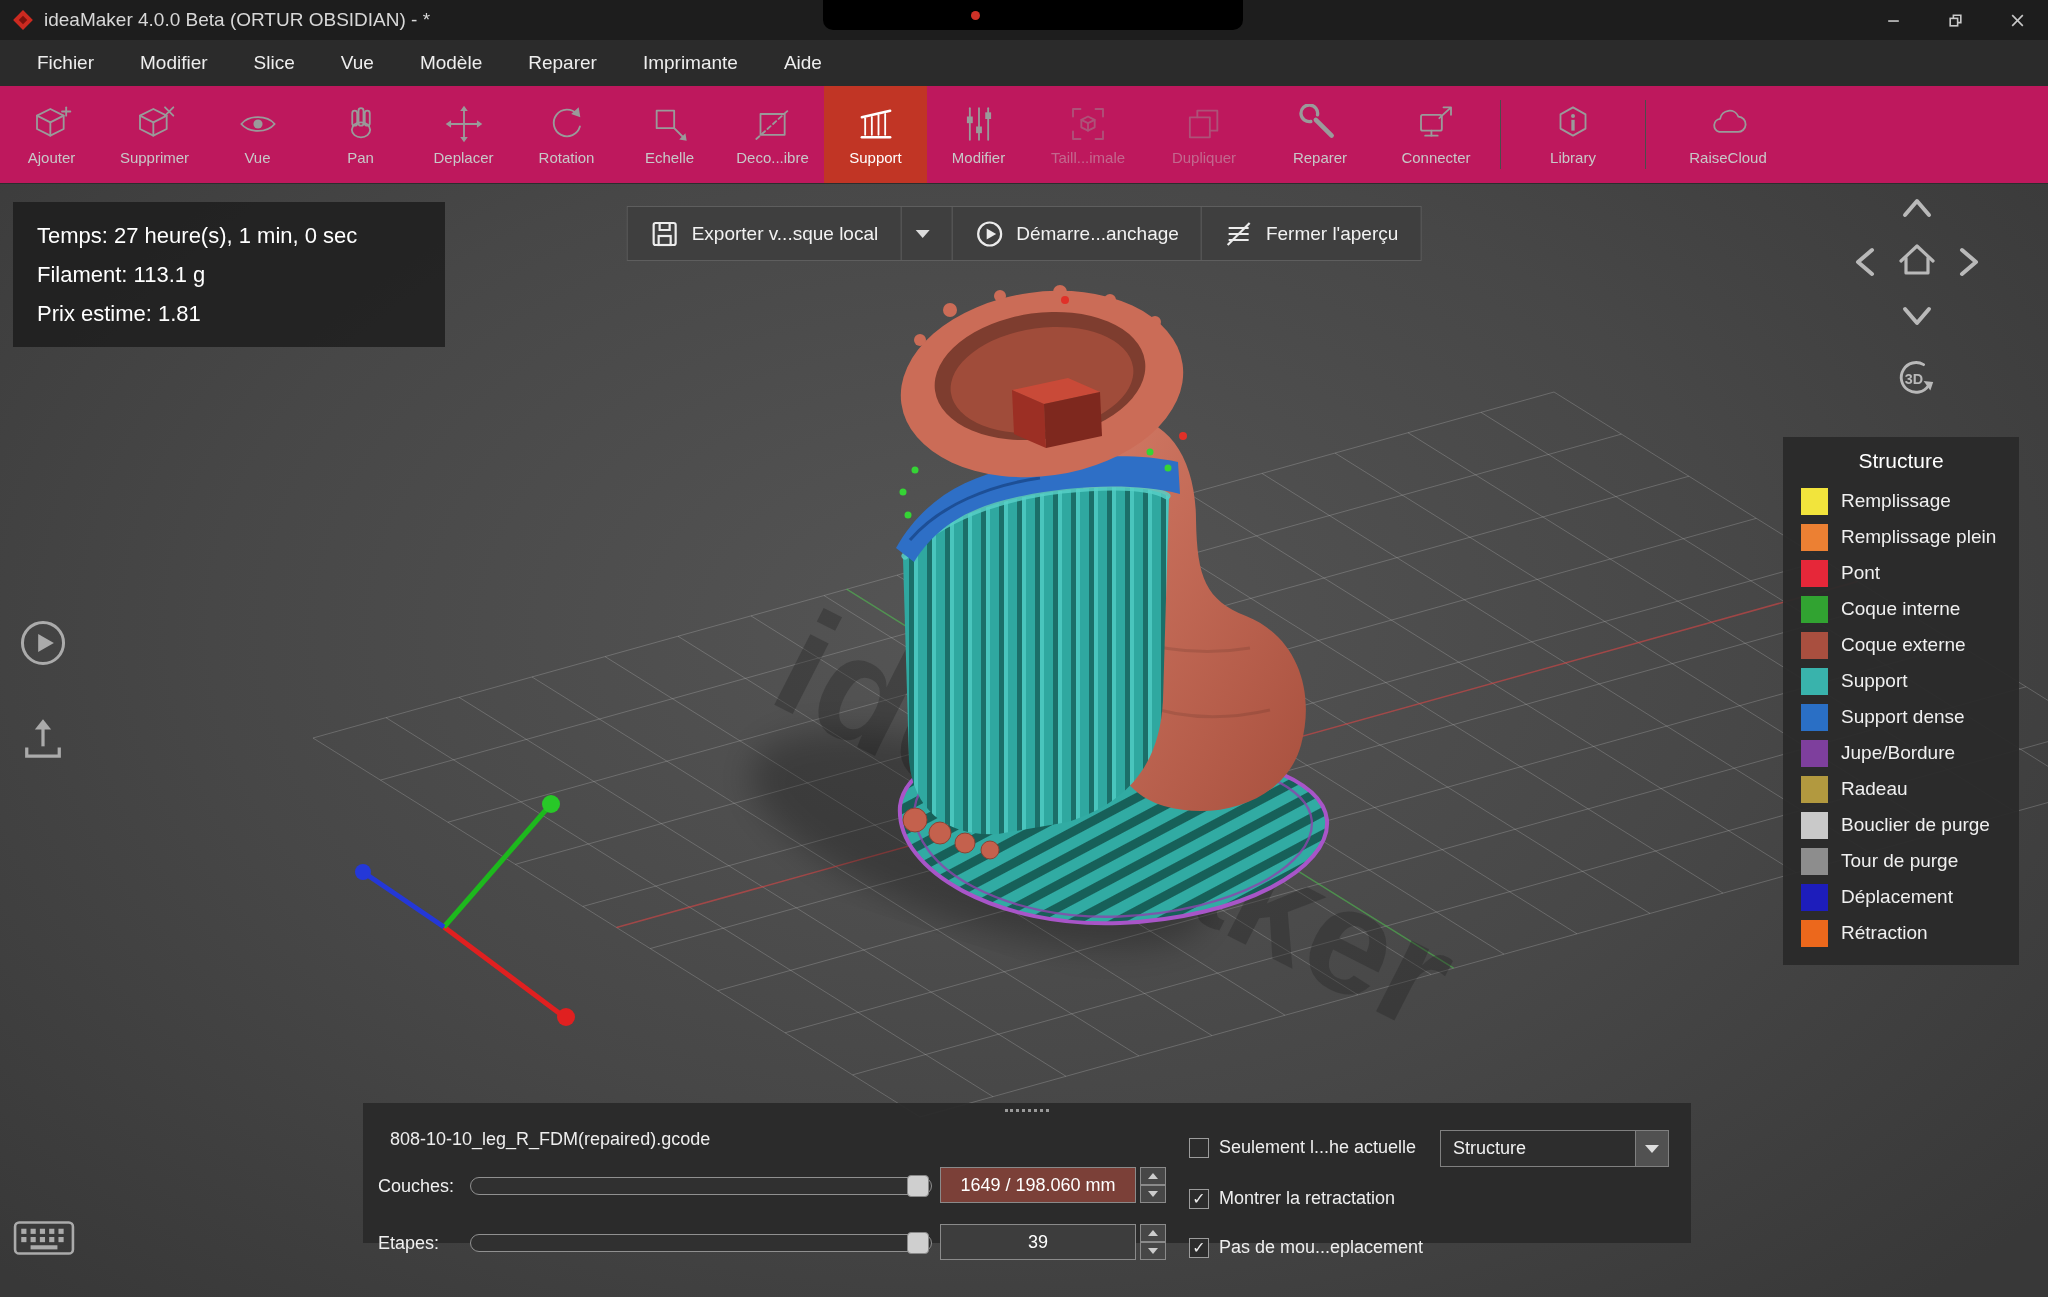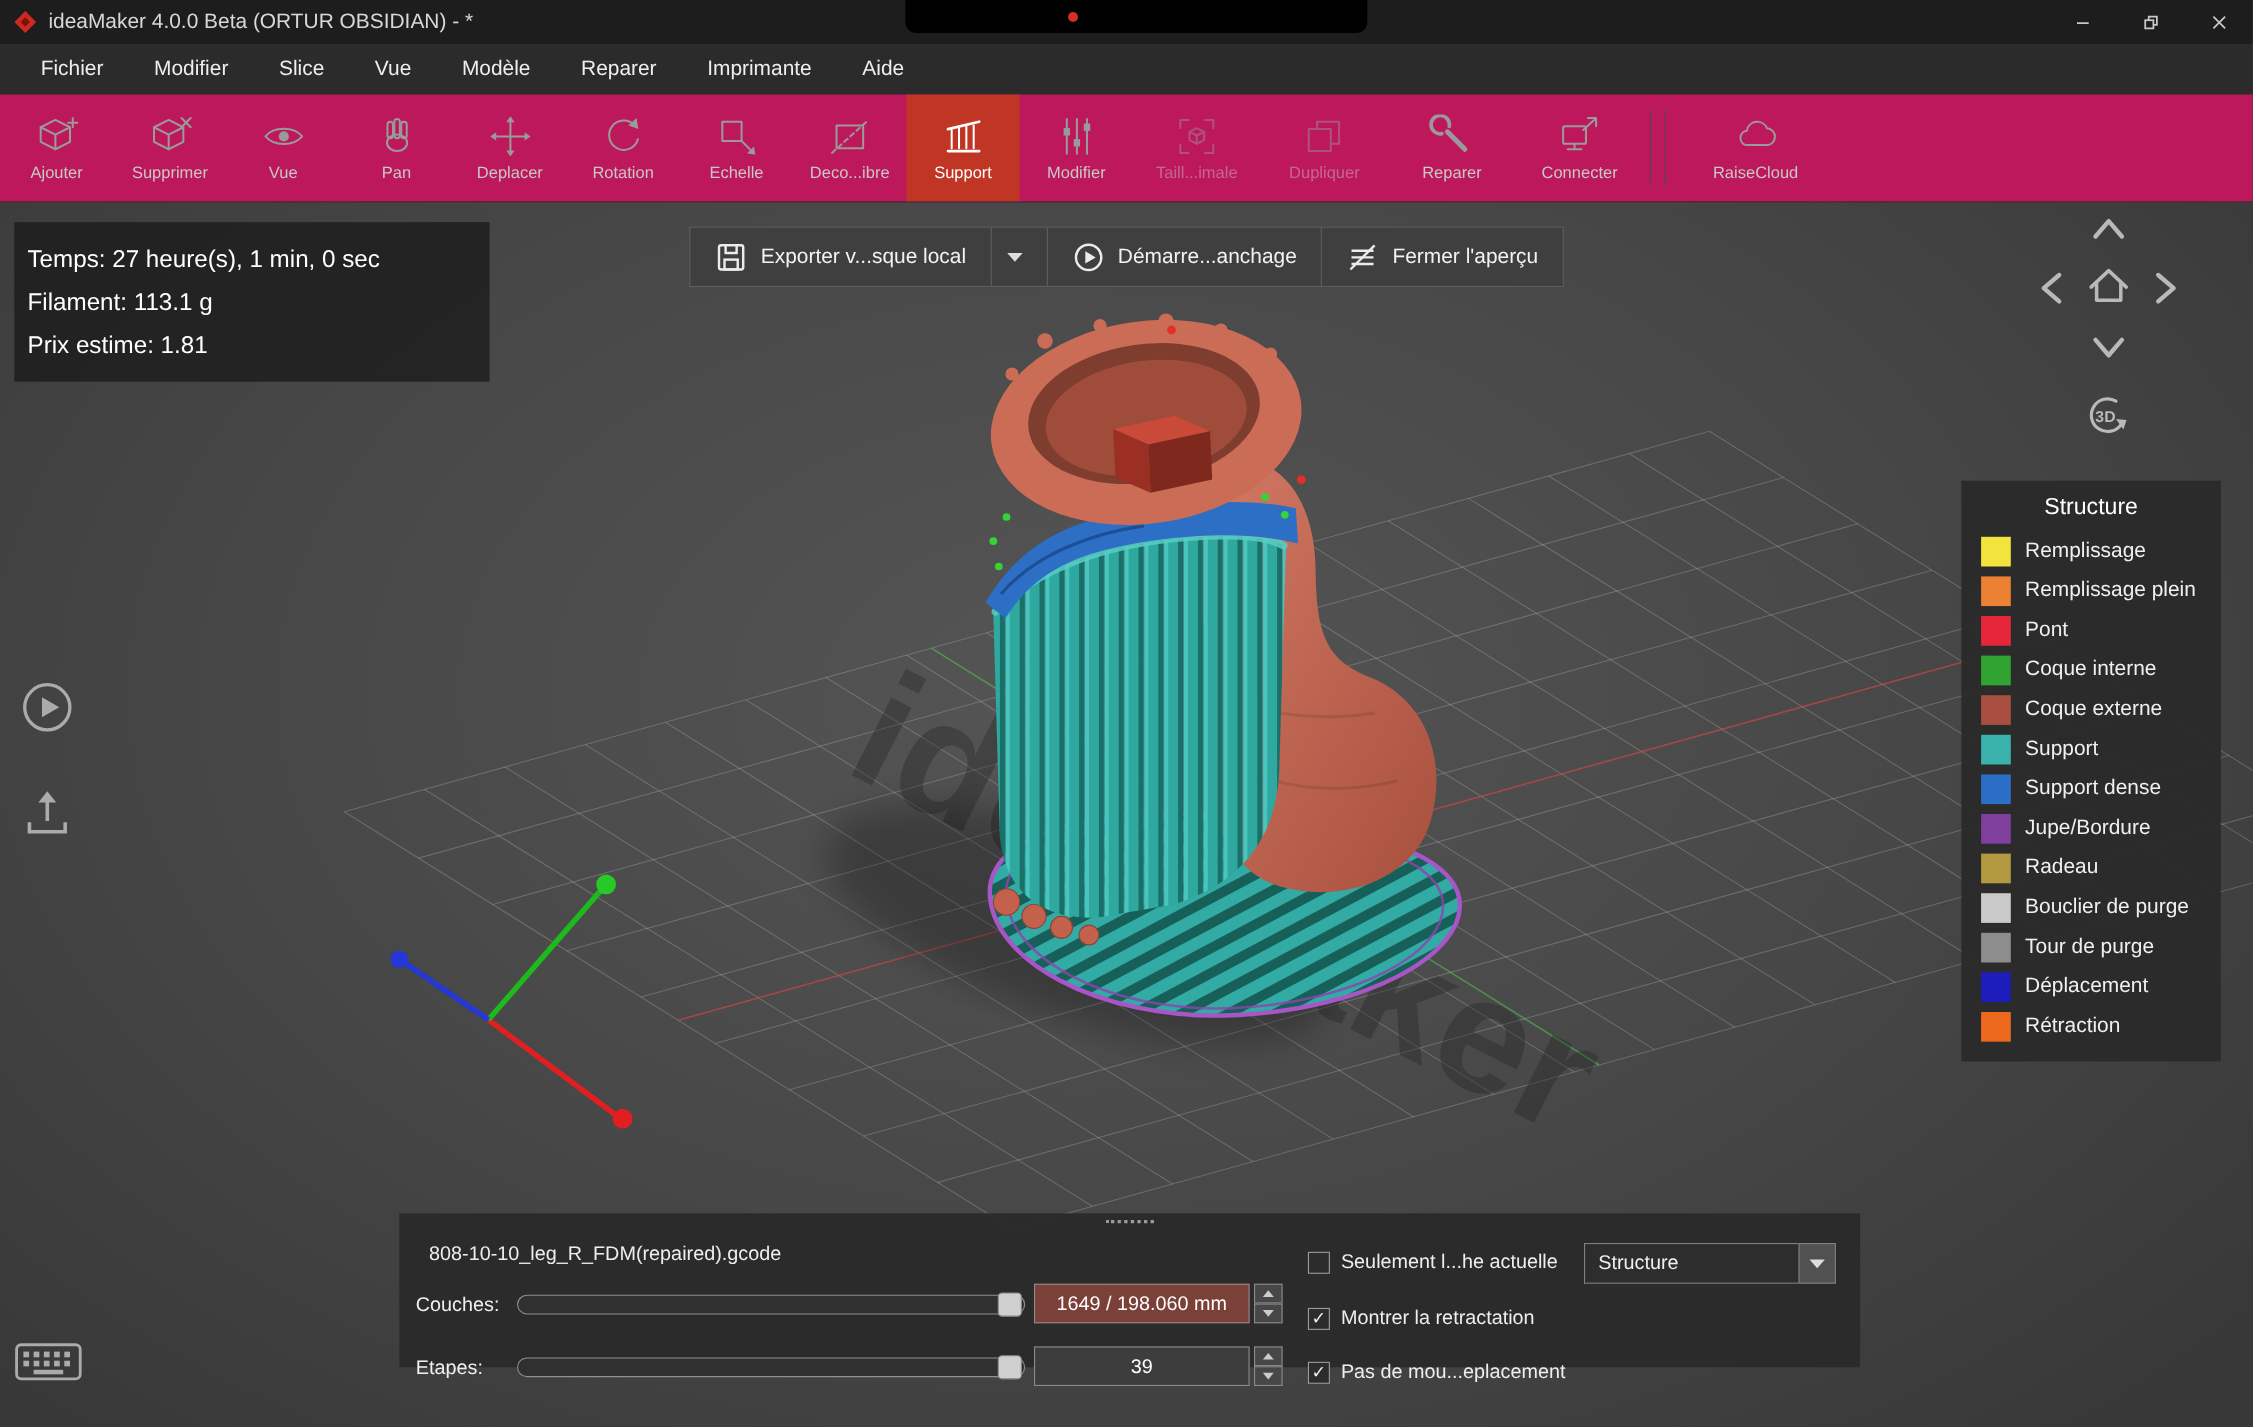--- a/index.html
+++ b/index.html
@@ -40,21 +40,21 @@
   
   .viewport { position:absolute; top:184px; left:0; width:2048px; height:1113px; overflow:hidden;
               background:radial-gradient(ellipse 1400px 900px at 48% 40%, #555555 0%, #474747 55%, #383838 100%); }
   #scene, #model { position:absolute; inset:0; width:100%; height:100%; pointer-events:none; }
   .gridline { stroke:rgba(205,205,205,0.26); stroke-width:1; }
   .plate-red { stroke:rgba(232,70,70,0.55); stroke-width:1.5; }
   .plate-green { stroke:rgba(80,210,80,0.5); stroke-width:1.5; }
   .watermark { font-size:150px; font-weight:bold; fill:rgba(35,35,35,0.35); }
 
   
-  .stats { position:absolute; left:13px; top:18px; width:432px; padding:14px 12px;
+  .stats { position:absolute; left:13px; top:18px; width:432px; padding:14px 24px;
            background:rgba(28,28,28,0.82); color:#ffffff; font-size:22px; line-height:39px; z-index:10; }
 
   
   .preview-bar { position:absolute; left:50%; transform:translateX(-50%); top:22px; height:55px;
                  display:flex; background:#3f3f3f; border:1px solid #5e5e5e; z-index:10; }
   .pv-btn { display:flex; align-items:center; gap:12px; padding:0 22px; font-size:19px; color:#f2f2f2;
             border-right:1px solid #5e5e5e; }
   .pv-btn:last-child { border-right:none; }
   .pvico { width:30px; height:30px; stroke:#ececec; fill:none; stroke-width:2.2; }
   .pv-caret { margin-left:10px; padding-left:14px; border-left:1px solid #5e5e5e; height:100%;
@@ -287,20 +287,28 @@
       <svg class="tico" viewBox="0 0 48 48">
         <rect x="6" y="13" width="25" height="19" rx="2"></rect>
           <line x1="18.5" y1="32" x2="18.5" y2="38"></line>
         <line x1="11" y1="38" x2="26" y2="38"></line>
           <line x1="28" y1="17" x2="41" y2="5"></line>
           <polyline points="33,4 42,4 42,13"></polyline>
         </svg>
       <span class="tlabel">Connecter</span>
     </div>
     <div class="tb-divider"></div>
+    <div class="tool w2">
+      <svg class="tico" viewBox="0 0 48 48">
+        <polygon points="24,4 39,12.5 39,29.5 24,38 9,29.5 9,12.5"></polygon>
+        <circle cx="24" cy="14.5" r="2.4" fill="currentColor" stroke="none"></circle>
+        <rect x="22" y="19" width="4" height="13" fill="currentColor" stroke="none"></rect>
+        </svg>
+      <span class="tlabel">Library</span>
+    </div>
     <div class="tb-divider"></div>
     <div class="tool w3">
       <svg class="tico" viewBox="0 0 48 48">
         <path d="M13.5 33.5 A8 8 0 0 1 14.5 17.8 A11.5 11.5 0 0 1 36.5 15.2 A8.5 8.5 0 0 1 35.5 33.5 Z"></path>
         </svg>
       <span class="tlabel">RaiseCloud</span>
     </div>
   </div>
 
   <div class="viewport">

